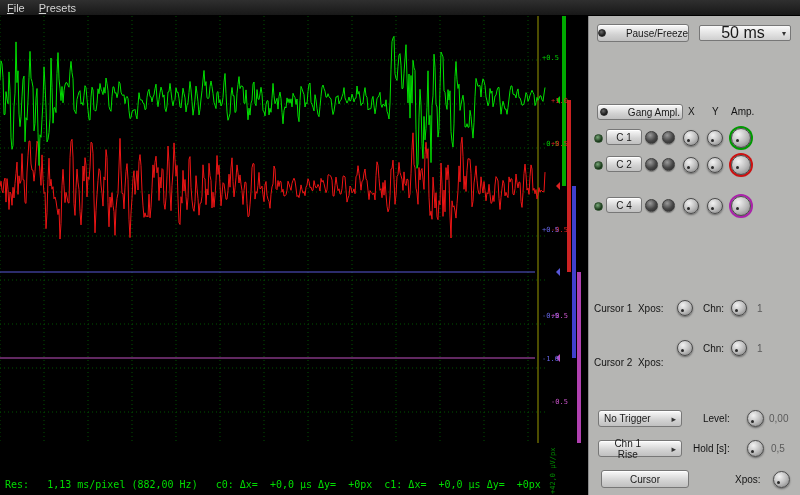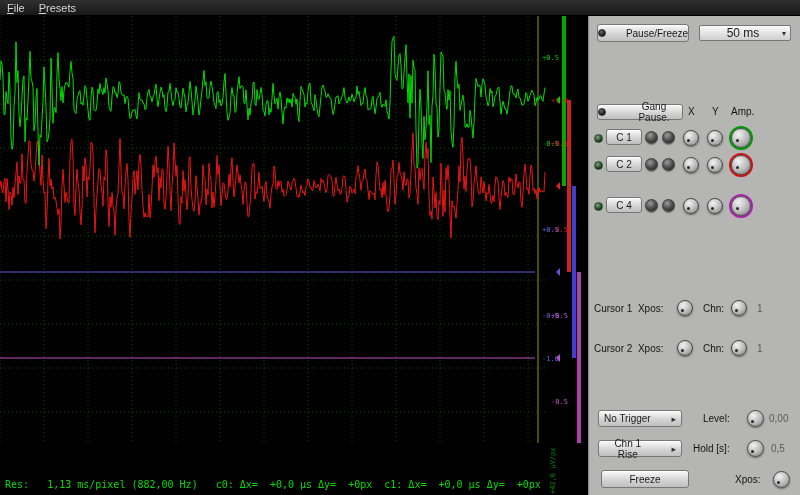--- a/index.html
+++ b/index.html
@@ -29,21 +29,21 @@
   .k16{width:16px;height:16px}
   .k17{width:17px;height:17px}
   .k20{width:20px;height:20px}
 
   .chrow{position:absolute;left:0;width:245px;height:24px}
   .chbtn{position:absolute;left:17px;top:3px;width:36px;height:16px}
   .currow,.trow{position:absolute;left:0;width:212px;height:22px}
   .plabel{position:absolute;color:#141414;font-size:10px;white-space:pre}
   .pvalue{position:absolute;color:#5a5a5a;font-size:10px}
   .combo{display:flex;align-items:center;background:linear-gradient(#fafafa,#cfcfcf);border:1px solid #777;border-radius:2px;padding:0 4px;cursor:default}
-  .combo-text{flex:1;text-align:center;font-size:12px;color:#1a1a1a}
+  .combo-text{flex:1;text-align:center;font-size:16px;color:#1a1a1a}
   .combo-arrow{font-size:8px;color:#333}
   .menubtn{justify-content:space-between;padding:4px 5px}
   .marrow{font-size:9px;color:#333}
 </style>
 </head>
 <body>
 
 <div class="menubar">
   <div class="menu-item"><span class="mu">F</span><span>ile</span></div>
   <div class="menu-item"><span class="mu">P</span><span>resets</span></div>
@@ -112,21 +112,21 @@
     <span class="led"></span>
     <span>Pause/Freeze</span>
   </button>
   <div class="combo" style="left:110px;top:9px;width:92px;height:16px">
     <span class="combo-text">50 ms</span>
     <span class="combo-arrow">▾</span>
   </div>
 
   <button class="btn" style="left:8px;top:88px;width:86px;height:16px">
     <span class="led"></span>
-    <span>Gang Pause.</span>
+    <span>Gang Ampl.</span>
   </button>
   <span class="plabel" style="left:99px;top:90px">X</span>
   <span class="plabel" style="left:123px;top:90px">Y</span>
   <span class="plabel" style="left:142px;top:90px">Amp.</span>
 
   <div class="chrow" style="top:110px">
     <span class="chled"></span>
     <button class="btn chbtn">C 1</button>
     <span class="rbtn dark" style="left:56px"></span>
     <span class="rbtn dark" style="left:73px"></span>
@@ -154,21 +154,21 @@
   </div>
 
   <div class="currow" style="top:282px">
     <span class="plabel" style="left:5px;top:5px">Cursor 1  Xpos:</span>
     <span class="knob k16" style="left:88px;top:2px"></span>
     <span class="plabel" style="left:114px;top:5px">Chn:</span>
     <span class="knob k16" style="left:142px;top:2px"></span>
     <span class="pvalue" style="left:168px;top:5px">1</span>
   </div>
   <div class="currow" style="top:322px">
-    <span class="plabel" style="left:5px;top:5px">Cursor 2  Xpos:</span>
+    <span class="plabel" style="left:5px;top:19px">Cursor 2  Xpos:</span>
     <span class="knob k16" style="left:88px;top:2px"></span>
     <span class="plabel" style="left:114px;top:5px">Chn:</span>
     <span class="knob k16" style="left:142px;top:2px"></span>
     <span class="pvalue" style="left:168px;top:5px">1</span>
   </div>
 
   <div class="trow" style="top:394px">
     <button class="btn menubtn" style="position:absolute;left:9px;top:0;width:84px;height:17px">
       <span>No Trigger</span>
       <span class="marrow">▸</span>
@@ -180,18 +180,18 @@
   <div class="trow" style="top:424px">
     <button class="btn menubtn" style="position:absolute;left:9px;top:0;width:84px;height:17px">
       <span>Chn 1 Rise</span>
       <span class="marrow">▸</span>
     </button>
     <span class="plabel" style="left:104px;top:3px">Hold [s]:</span>
     <span class="knob k17" style="left:158px;top:0"></span>
     <span class="pvalue" style="left:182px;top:3px">0,5</span>
   </div>
   <div class="trow" style="top:454px">
-    <button class="btn" style="position:absolute;left:12px;top:0;width:88px;height:18px">Freeze</button>
+    <button class="btn" style="position:absolute;left:12px;top:0;width:88px;height:18px">Cursor</button>
     <span class="plabel" style="left:146px;top:4px">Xpos:</span>
     <span class="knob k17" style="left:184px;top:1px"></span>
   </div>
 
 </div>
 
 </body></html>

